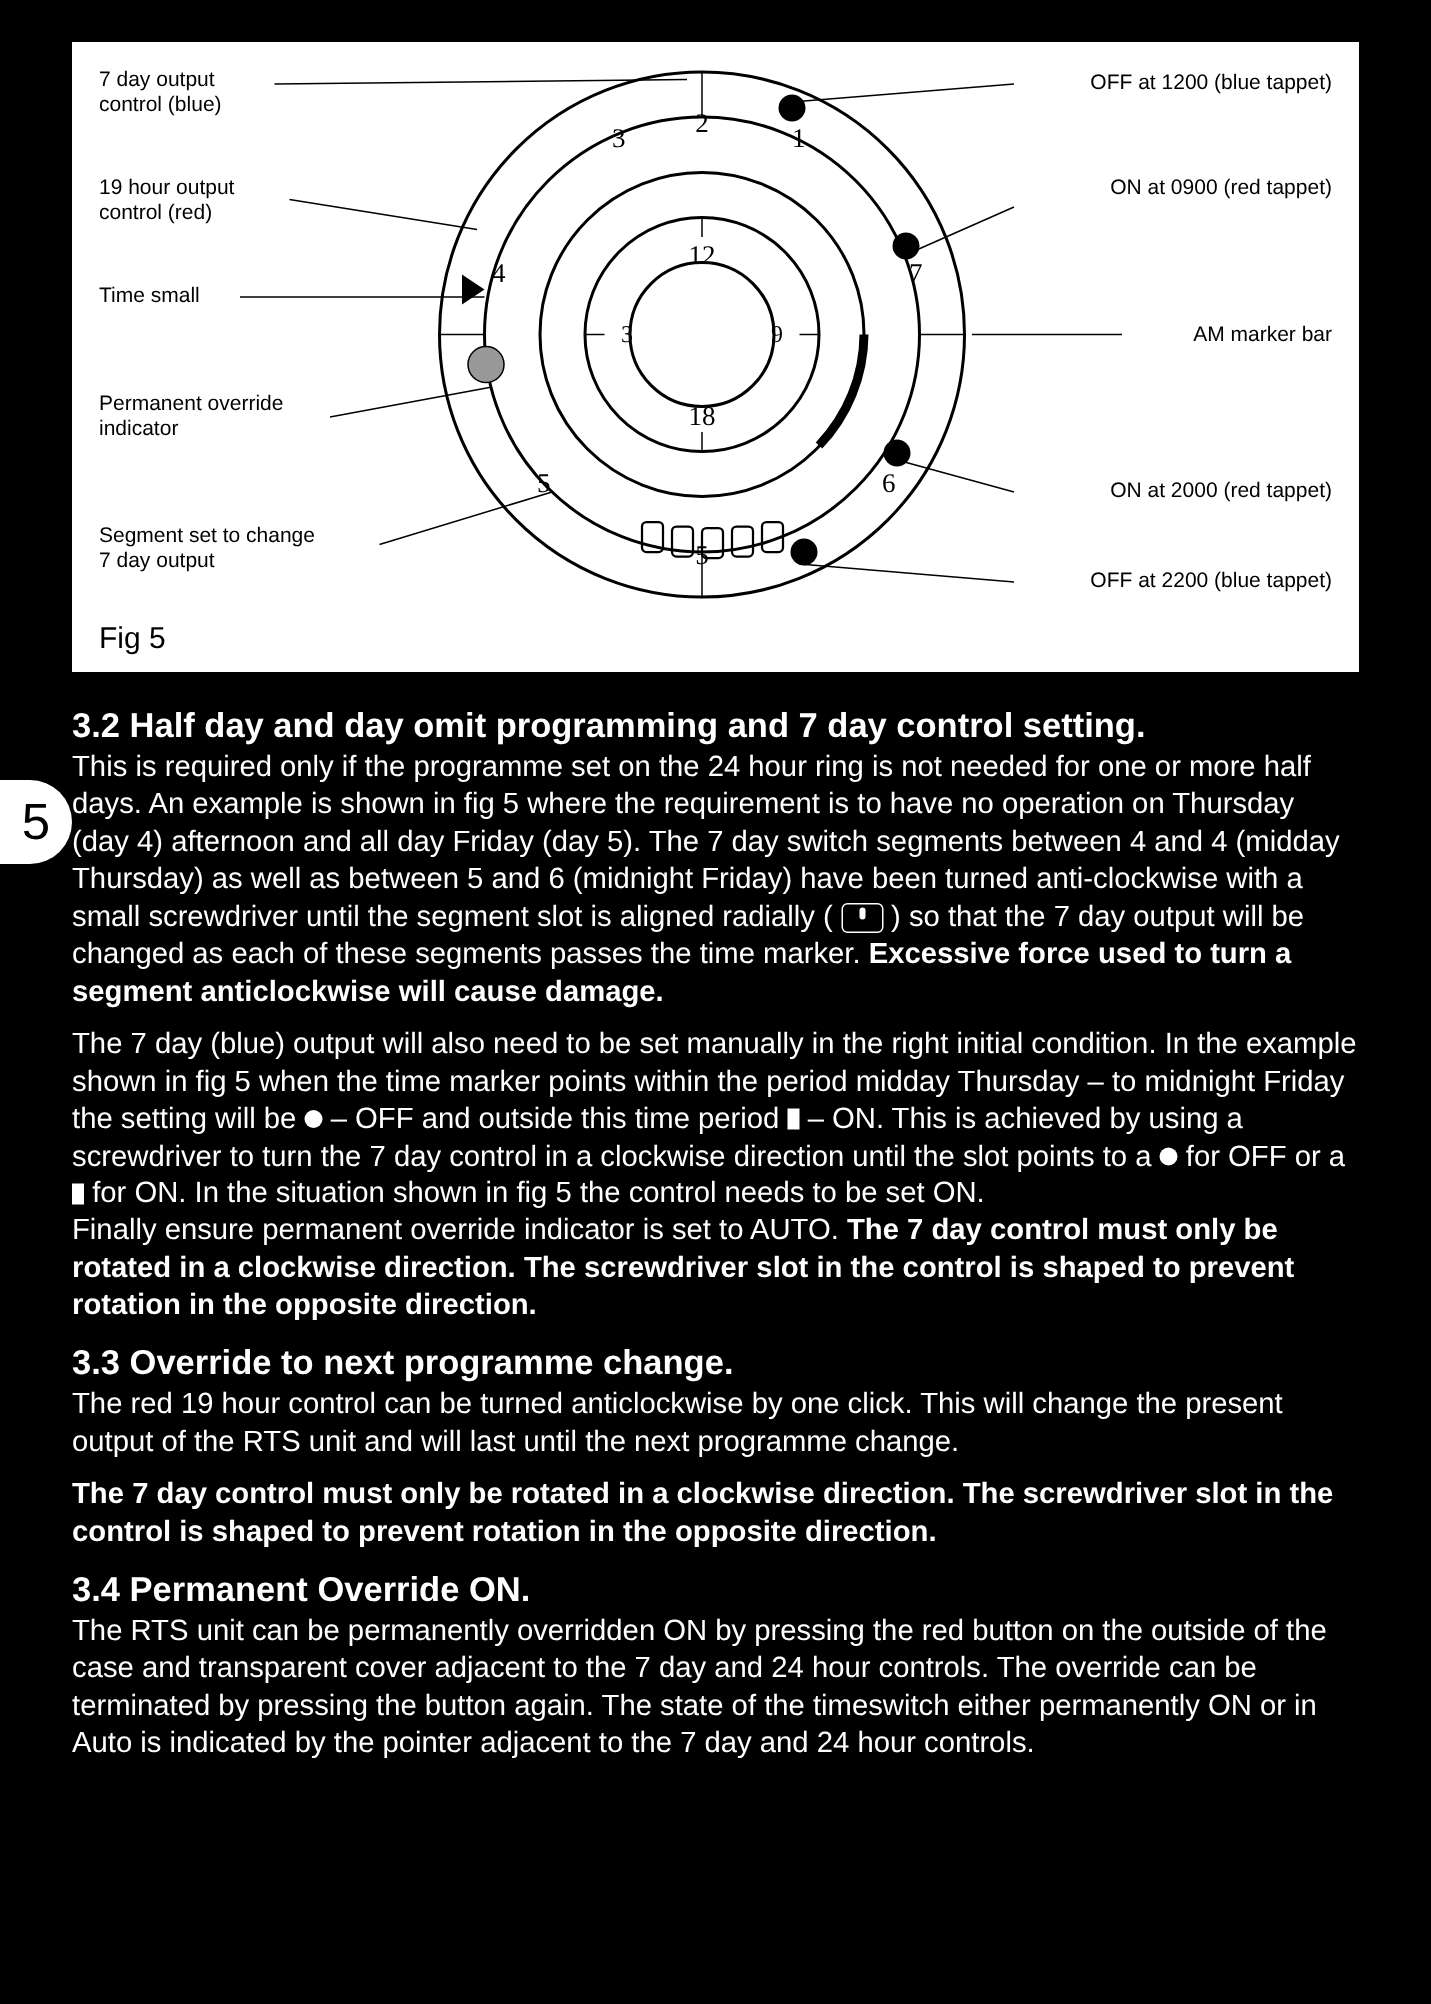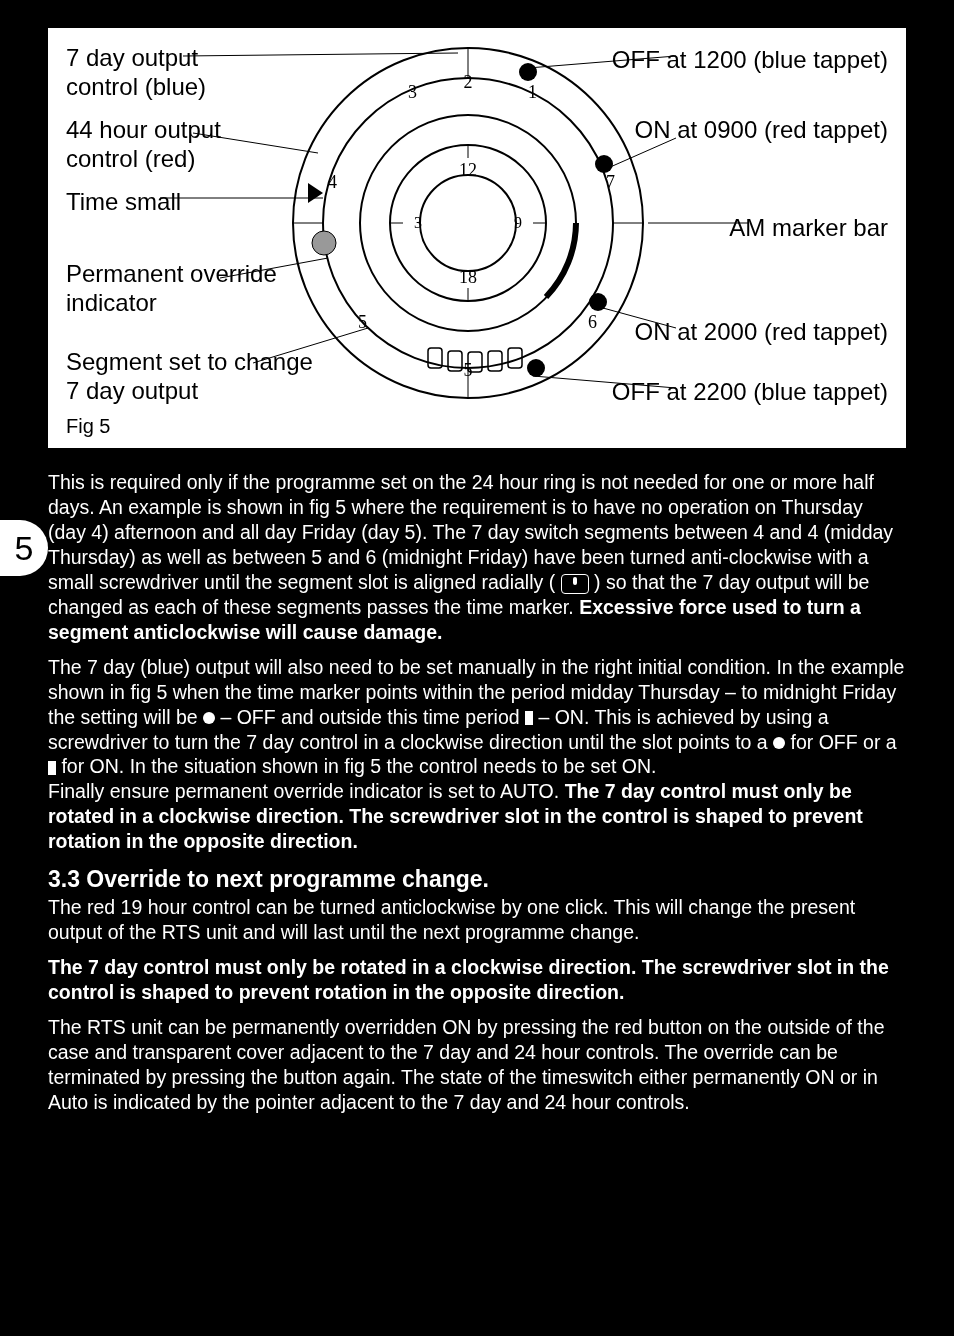--- a/index.html
+++ b/index.html
@@ -1,20 +1,20 @@
 <!DOCTYPE html>
 <html><head>
 <meta charset="utf-8">
 <style>
 *{margin:0;padding:0;box-sizing:border-box}
 body{background:#000;font-family:Helvetica,Arial,sans-serif;width:954px}
 .page{background:#000;color:#fff;padding:28px 48px 48px 48px;position:relative}
 .diagram-box{background:#fff;color:#000;padding:18px;position:relative;height:420px;margin-bottom:22px}
 .diagram-svg{position:absolute;left:0;top:0;width:100%;height:100%}
-.lbl{position:absolute;font-size:24px;line-height:1.2}
+.lbl{position:absolute;font-size:14px;line-height:1.2}
 .fignum{position:absolute;left:18px;bottom:10px;font-weight:normal;font-size:20px}
 .pagenum{position:absolute;left:0;top:520px;width:48px;height:56px;background:#fff;color:#000;border-top-right-radius:28px;border-bottom-right-radius:28px;display:flex;align-items:center;justify-content:center;font-size:34px}
 h2{font-size:23px;font-weight:bold;margin-top:12px;margin-bottom:2px}
 p{font-size:19.5px;line-height:1.28;margin-bottom:10px}
 .blk{display:inline-block;width:8px;height:14px;background:#fff;vertical-align:middle}
 .dot{display:inline-block;width:12px;height:12px;border-radius:50%;background:#fff;vertical-align:middle}
 .segicon{display:inline-block;vertical-align:middle;border:1px solid #fff;border-radius:4px;width:28px;height:20px;position:relative}
 .segicon:after{content:"";position:absolute;left:11px;top:2px;width:4px;height:8px;border-radius:2px;background:#fff}
 </style>
 </head>
@@ -85,38 +85,40 @@
 <g stroke="#000" stroke-width="1.5" fill="none">
 <rect x="380" y="320" width="14" height="20" rx="3"></rect>
 <rect x="400" y="323" width="14" height="20" rx="3"></rect>
 <rect x="420" y="324" width="14" height="20" rx="3"></rect>
 <rect x="440" y="323" width="14" height="20" rx="3"></rect>
 <rect x="460" y="320" width="14" height="20" rx="3"></rect>
 </g>
 </svg>
 
 <div class="lbl" style="left:18px;top:16px"><span>7 day output</span><br><span>control (blue)</span></div>
-<div class="lbl" style="left:18px;top:88px"><span>44 hour output</span><br><span>control (red)</span></div>
+<div class="lbl" style="left:18px;top:88px"><span>19 hour output</span><br><span>control (red)</span></div>
 <div class="lbl" style="left:18px;top:160px"><span>Time small</span></div>
 <div class="lbl" style="left:18px;top:232px"><span>Permanent override</span><br><span>indicator</span></div>
 <div class="lbl" style="left:18px;top:320px"><span>Segment set to change</span><br><span>7 day output</span></div>
 
 <div class="lbl" style="right:18px;top:18px;">OFF at 1200 (blue tappet)</div>
 <div class="lbl" style="right:18px;top:88px;text-align:right">ON at 0900 (red tappet)</div>
 <div class="lbl" style="right:18px;top:186px;text-align:right">AM marker bar</div>
 <div class="lbl" style="right:18px;top:290px;text-align:left">ON at 2000 (red tappet)</div>
 <div class="lbl" style="right:18px;top:350px;text-align:center">OFF at 2200 (blue tappet)</div>
 
 <div class="fignum">Fig 5</div>
 </div>
 
 <div class="pagenum">5</div>
 
+<h2>3.2 Half day and day omit programming and 7 day control setting.</h2>
 <p><span>This is required only if the programme set on the 24 hour ring is not needed for one or more half days. An example is shown in fig 5 where the requirement is to have no operation on Thursday (day 4) afternoon and all day Friday (day 5). The 7 day switch segments between 4 and 4 (midday Thursday) as well as between 5 and 6 (midnight Friday) have been turned anti-clockwise with a small screwdriver until the segment slot is aligned radially (</span> <span class="segicon"></span> <span>) so that the 7 day output will be changed as each of these segments passes the time marker. </span><b>Excessive force used to turn a segment anticlockwise will cause damage.</b></p>
 <p><span>The 7 day (blue) output will also need to be set manually in the right initial condition. In the example shown in fig 5 when the time marker points within the period midday Thursday – to midnight Friday the setting will be </span><span class="dot"></span><span> – OFF and outside this time period </span><span class="blk"></span><span> – ON. This is achieved by using a screwdriver to turn the 7 day control in a clockwise direction until the slot points to a </span><span class="dot"></span><span> for OFF or a </span><span class="blk"></span><span> for ON. In the situation shown in fig 5 the control needs to be set ON.</span><br><span>Finally ensure permanent override indicator is set to AUTO. </span><b>The 7 day control must only be rotated in a clockwise direction. The screwdriver slot in the control is shaped to prevent rotation in the opposite direction.</b></p>
 
 <h2>3.3 Override to next programme change.</h2>
 <p>The red 19 hour control can be turned anticlockwise by one click. This will change the present output of the RTS unit and will last until the next programme change.</p>
 <p><b>The 7 day control must only be rotated in a clockwise direction. The screwdriver slot in the control is shaped to prevent rotation in the opposite direction.</b></p>
 
+<h2>3.4 Permanent Override ON.</h2>
 <p>The RTS unit can be permanently overridden ON by pressing the red button on the outside of the case and transparent cover adjacent to the 7 day and 24 hour controls. The override can be terminated by pressing the button again. The state of the timeswitch either permanently ON or in Auto is indicated by the pointer adjacent to the 7 day and 24 hour controls.</p>
 
 </div>
 
 </body></html>

